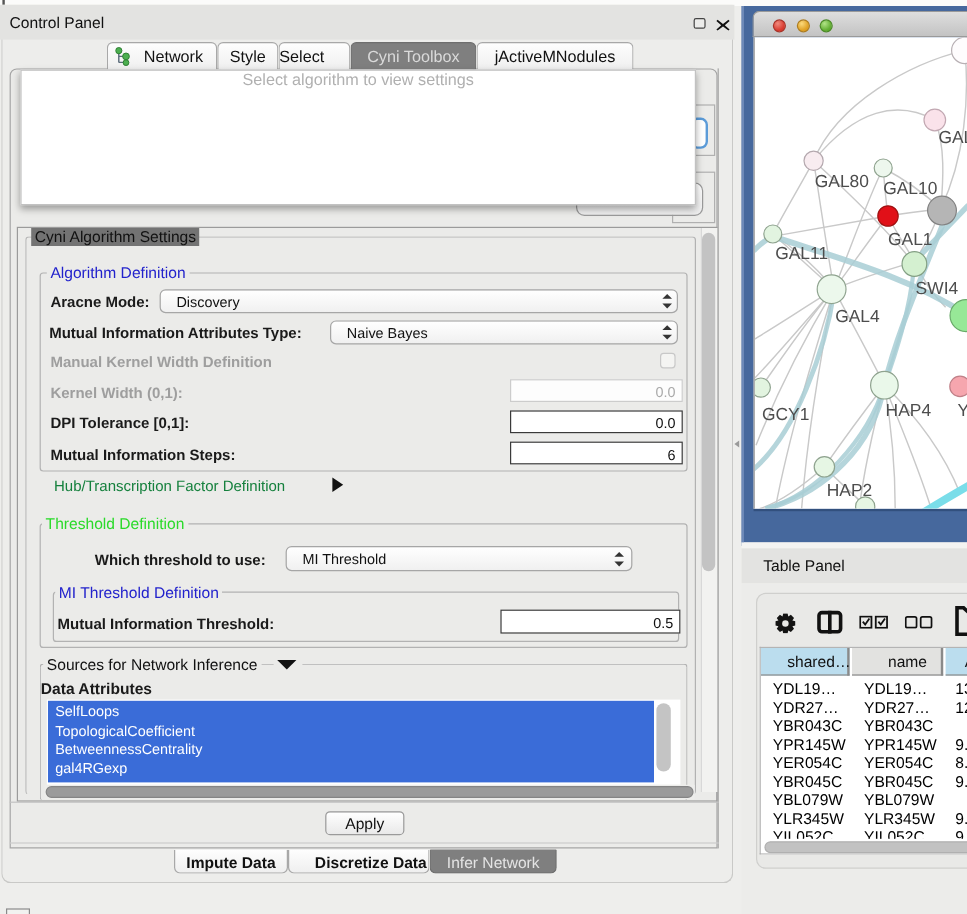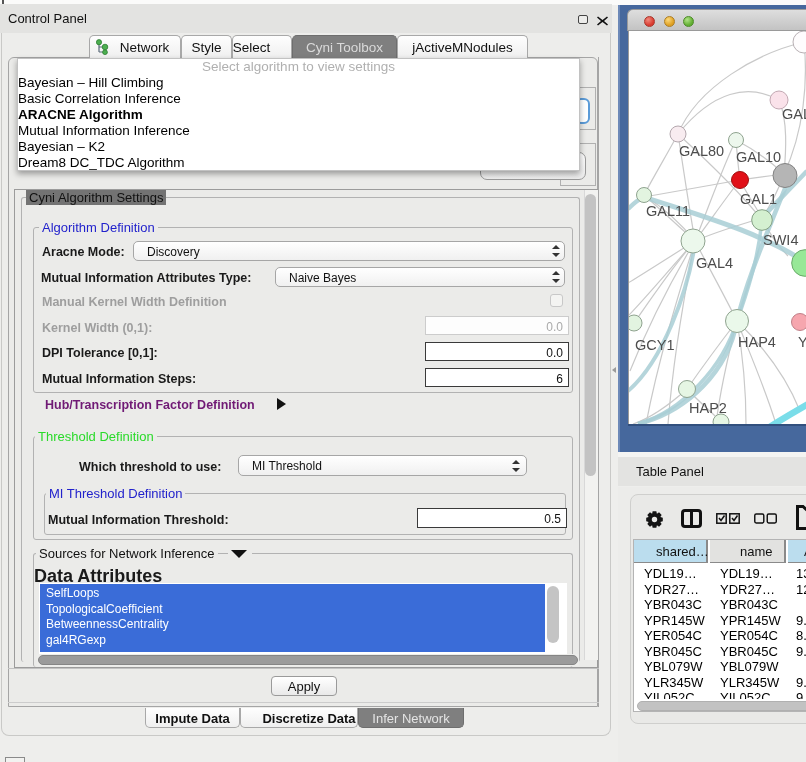--- a/index.html
+++ b/index.html
@@ -46,21 +46,20 @@
 <div class="abs" style="left:292px;top:40px;width:105px;text-align:center;font-size:13.5px;color:#dadada;z-index:2;">Cyni Toolbox</div>
 <div class="abs" style="left:397px;top:40px;width:131px;text-align:center;font-size:13.5px;color:#111;z-index:2;">jActiveMNodules</div>
 
 <div class="abs" style="left:560px;top:87px;width:36px;height:43px;border:1px solid #b0b0b0;"></div>
 <div class="abs" style="left:575px;top:98px;width:15px;height:26px;border:2.5px solid #5b9bd8;border-radius:6px;background:#fff;"></div>
 <div class="abs" style="left:560px;top:143px;width:36px;height:43px;border:1px solid #b0b0b0;"></div>
 <div class="abs" style="left:480px;top:152px;width:106px;height:28px;border:1px solid #9a9a9a;border-radius:7px;background:linear-gradient(#ffffff,#ededed);"></div>
 
 <div class="abs" style="left:17px;top:58px;width:563px;height:113px;background:#fff;border:1px solid #c2c2c2;box-shadow:0 3px 6px rgba(0,0,0,0.35);z-index:5;"></div>
 <div class="abs" style="left:17px;top:59px;width:563px;text-align:center;font-size:13.5px;color:#b0b0b0;z-index:6;">Select algorithm to view settings</div>
-<div class="abs" style="left:18px;top:75px;font-size:13.5px;color:#000;line-height:15.9px;z-index:6;">Bayesian – Hill Climbing<br>Basic Correlation Inference<br><b>ARACNE Algorithm</b><br>Mutual Information Inference<br>Bayesian – K2<br>Dream8 DC_TDC Algorithm</div>
 
 <div class="abs" style="left:14px;top:189px;width:584px;height:479px;border:1px solid #9b9b9b;"></div>
 <div class="abs" style="left:21px;top:197px;width:559px;height:465px;border:1px solid #b2b2b2;border-radius:3px;border-bottom:none;"></div>
 <div class="abs" style="left:26px;top:190px;background:#737373;padding:0 3px;font-size:13px;color:#111;">Cyni Algorithm Settings</div>
 
 <div class="abs" style="left:584px;top:190px;width:14px;height:470px;background:#f2f2f0;border-left:1px solid #d8d8d8;"></div>
 <div class="abs" style="left:585px;top:194px;width:11px;height:282px;background:#c3c3c3;border-radius:6px;"></div>
 <div class="abs" style="left:598px;top:57px;width:1px;height:650px;background:#a5a5a5;"></div>
 
 <div class="abs" style="left:33px;top:227px;width:540px;height:166px;border:1px solid #b2b2b2;border-radius:3px;"></div>
@@ -84,21 +83,21 @@
 <div class="abs" style="left:425px;top:320px;width:138px;text-align:right;font-size:12px;color:#aaaaaa;">0.0</div>
 
 <div class="abs" style="left:42px;top:346px;font-size:12.5px;font-weight:bold;color:#1a1a1a;">DPI Tolerance [0,1]:</div>
 <div class="abs" style="left:425px;top:342px;width:144px;height:19px;background:#ffffff;border:1.5px solid #3a3a3a;"></div>
 <div class="abs" style="left:425px;top:346px;width:138px;text-align:right;font-size:12px;color:#111;">0.0</div>
 
 <div class="abs" style="left:42px;top:372px;font-size:12.5px;font-weight:bold;color:#1a1a1a;">Mutual Information Steps:</div>
 <div class="abs" style="left:425px;top:368px;width:144px;height:19px;background:#ffffff;border:1.5px solid #3a3a3a;"></div>
 <div class="abs" style="left:425px;top:372px;width:138px;text-align:right;font-size:12px;color:#111;">6</div>
 
-<div class="abs" style="left:45px;top:398px;font-size:12.5px;font-weight:bold;color:#701a75;">Hub/Transcription Factor Definition</div>
+<div class="abs" style="left:45px;top:398px;font-size:12.5px;font-weight:normal;color:#15803d;">Hub/Transcription Factor Definition</div>
 <div class="abs" style="left:277px;top:398px;width:0;height:0;border-left:9px solid #111;border-top:6.5px solid transparent;border-bottom:6.5px solid transparent;"></div>
 
 <div class="abs" style="left:33px;top:436px;width:540px;height:104px;border:1px solid #b2b2b2;border-radius:3px;"></div>
 <div class="abs" style="left:35px;top:429px;background:#ebebe9;padding:0 3px;font-size:13px;color:#2ada2a;">Threshold Definition</div>
 
 <div class="abs" style="left:79px;top:460px;font-size:12.5px;font-weight:bold;color:#1a1a1a;">Which threshold to use:</div>
 <div class="abs combo" style="left:238px;top:455px;width:289px;height:21px;"></div>
 <div class="abs" style="left:252px;top:459px;font-size:12px;color:#111;">MI Threshold</div>
 <div class="abs arrows" style="left:512px;top:460px;"></div>
 
@@ -106,21 +105,21 @@
 <div class="abs" style="left:46px;top:486px;background:#ebebe9;padding:0 3px;font-size:13px;color:#2222cc;">MI Threshold Definition</div>
 
 <div class="abs" style="left:48px;top:513px;font-size:12.5px;font-weight:bold;color:#1a1a1a;">Mutual Information Threshold:</div>
 <div class="abs" style="left:417px;top:508px;width:150px;height:20px;background:#ffffff;border:1.5px solid #3a3a3a;"></div>
 <div class="abs" style="left:417px;top:512px;width:144px;text-align:right;font-size:12px;color:#111;">0.5</div>
 
 <div class="abs" style="left:33px;top:553px;width:540px;height:114px;border:1px solid #b2b2b2;border-radius:3px;border-bottom:none;"></div>
 <div class="abs" style="left:36px;top:546px;background:#ebebe9;padding:0 3px;font-size:13px;color:#111;">Sources for Network Inference</div>
 <div class="abs" style="left:228px;top:546px;width:24px;height:14px;background:#ebebe9;"></div>
 <div class="abs" style="left:231px;top:550px;width:0;height:0;border-top:8px solid #111;border-left:8.5px solid transparent;border-right:8.5px solid transparent;"></div>
-<div class="abs" style="left:34px;top:566px;font-size:18px;font-weight:bold;color:#1a1a1a;">Data Attributes</div>
+<div class="abs" style="left:34px;top:566px;font-size:13px;font-weight:bold;color:#1a1a1a;">Data Attributes</div>
 
 <div class="abs" style="left:39px;top:583px;width:528px;height:71px;background:#ffffff;"></div>
 <div class="abs" style="left:40px;top:584px;width:505px;height:68px;background:#3a6cd8;"></div>
 <div class="abs" style="left:46px;top:586px;font-size:12px;color:#ffffff;line-height:15.6px;">SelfLoops<br>TopologicalCoefficient<br>BetweennessCentrality<br>gal4RGexp</div>
 <div class="abs" style="left:547px;top:586px;width:12px;height:57px;background:#c4c4c4;border-radius:6px;"></div>
 
 <div class="abs" style="left:37px;top:654px;width:542px;height:12px;background:#ededeb;"></div>
 <div class="abs" style="left:38px;top:655px;width:540px;height:10px;background:#9b9b9b;border:1px solid #858585;border-radius:5px;"></div>
 
 <div class="abs" style="left:8px;top:668px;width:591px;height:1px;background:#c2c2c2;"></div>

